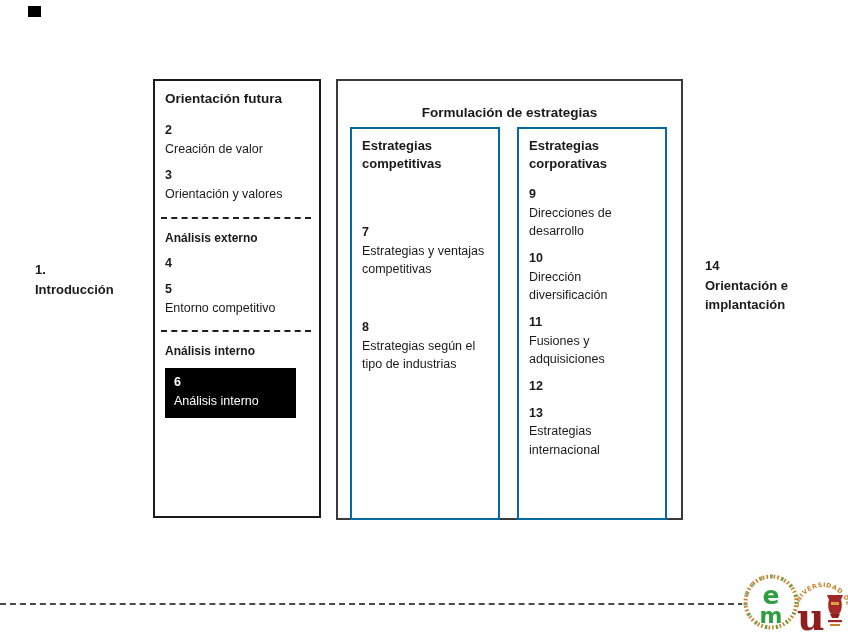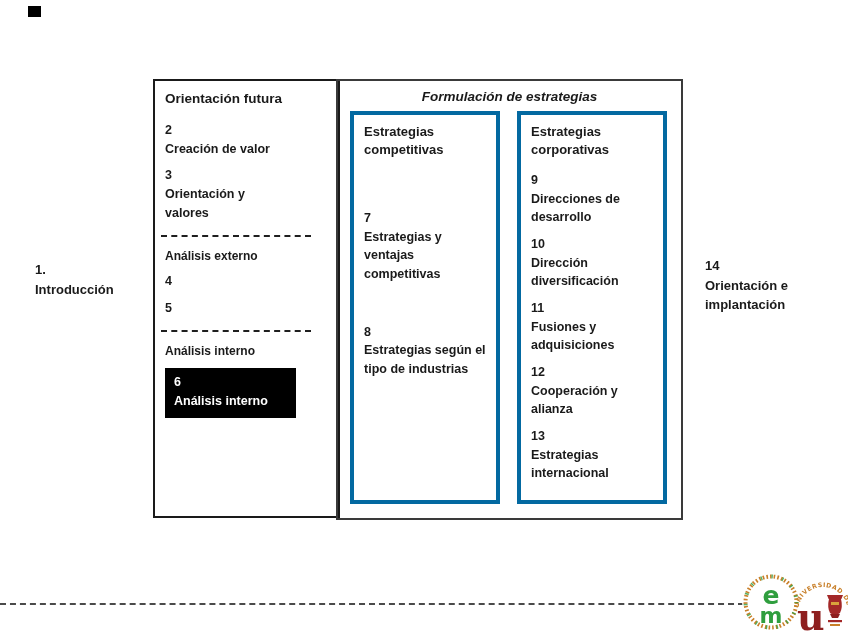--- a/index.html
+++ b/index.html
@@ -10,42 +10,42 @@
   
   .corner-bullet{position:absolute;left:28px;top:6px;width:13px;height:11px;background:#000;}
   
   .side-label{position:absolute;font-weight:bold;font-size:13px;line-height:1.5;}
   .side-label .num{display:block;}
   #intro{left:35px;top:260px;width:100px;}
   #evaluacion{left:705px;top:256px;width:92px;}
   
   .item{margin:0 0 9px 0;}
   .item .num{font-weight:bold;font-size:12.5px;line-height:1.4;}
-  .item .lbl{font-weight:bold;font-size:12.5px;line-height:1.5;max-width:118px;}
+  .item .lbl{font-weight:normal;font-size:12.5px;line-height:1.5;max-width:118px;}
   
   .box1{
-    position:absolute;left:153px;top:79px;width:187px;height:439px;
+    position:absolute;left:153px;top:79px;width:168px;height:439px;
     border:2px solid #1a1a1a;box-sizing:border-box;padding:9px 8px 0 10px;
   }
   .box1 .btitle{font-weight:bold;font-size:13.5px;margin:1px 0 16px 0;}
   .box1 .stitle{font-weight:bold;font-size:12px;margin:0 0 10px 0;}
   .sep{border-top:2px dashed #1f1f1f;margin:13px 0 12px -4px;width:150px;}
   .hl-item{background:#000;color:#fff;padding:6px 8px 7px 9px;width:114px;margin-top:2px;}
   .hl-item .num,.hl-item .lbl{color:#fff;}
   
   .box2{
     position:absolute;left:336px;top:79px;width:347px;height:441px;
     border:2px solid #3a3a3a;box-sizing:border-box;
   }
   .box2 .btitle{
-    text-align:center;font-style:italic;font-weight:600;font-size:13.5px;margin-top:8px;
+    text-align:center;font-weight:600;font-size:13.5px;margin-top:24px;
   }
   .cols{display:flex;justify-content:space-between;padding:7px 14px 0 12px;}
   .subbox{
-    width:150px;height:393px;border:4px solid #0369a1;box-sizing:border-box;
+    width:150px;height:393px;border:2px solid #0369a1;box-sizing:border-box;
     padding:8px 5px 0 10px;
   }
   .subbox .btitle2{font-weight:bold;font-size:13px;line-height:1.35;max-width:120px;}
   .subbox .item .lbl{max-width:130px;}
   .gap-lg{margin-top:52px;}
   .gap-md{margin-top:40px;}
   .gap-sm{margin-top:14px;}
   
   .footer-line{position:absolute;left:0;top:603px;width:744px;border-top:2px dashed #4a4a4a;}
   .footer-title{position:absolute;left:8px;top:606px;font-size:17.5px;font-weight:bold;color:#111;letter-spacing:.2px;}
@@ -79,20 +79,21 @@
     </div>
 
     <div class="sep"></div>
     <div class="stitle">Análisis externo</div>
 
     <div class="item">
       <div class="num">4</div>
     </div>
     <div class="item">
       <div class="num">5</div>
+      <div class="lbl">Entorno competitivo</div>
     </div>
 
     <div class="sep"></div>
     <div class="stitle">Análisis interno</div>
 
     <div class="item hl-item">
       <div class="num">6</div>
       <div class="lbl">Análisis interno</div>
     </div>
   </div>
@@ -122,21 +123,20 @@
         <div class="item">
           <div class="num">10</div>
           <div class="lbl">Dirección diversificación</div>
         </div>
         <div class="item">
           <div class="num">11</div>
           <div class="lbl">Fusiones y adquisiciones</div>
         </div>
         <div class="item">
           <div class="num">12</div>
-          <div class="lbl">Cooperación y alianza</div>
         </div>
         <div class="item">
           <div class="num">13</div>
           <div class="lbl">Estrategias internacional</div>
         </div>
       </div>
 
     </div>
   </div>
 

